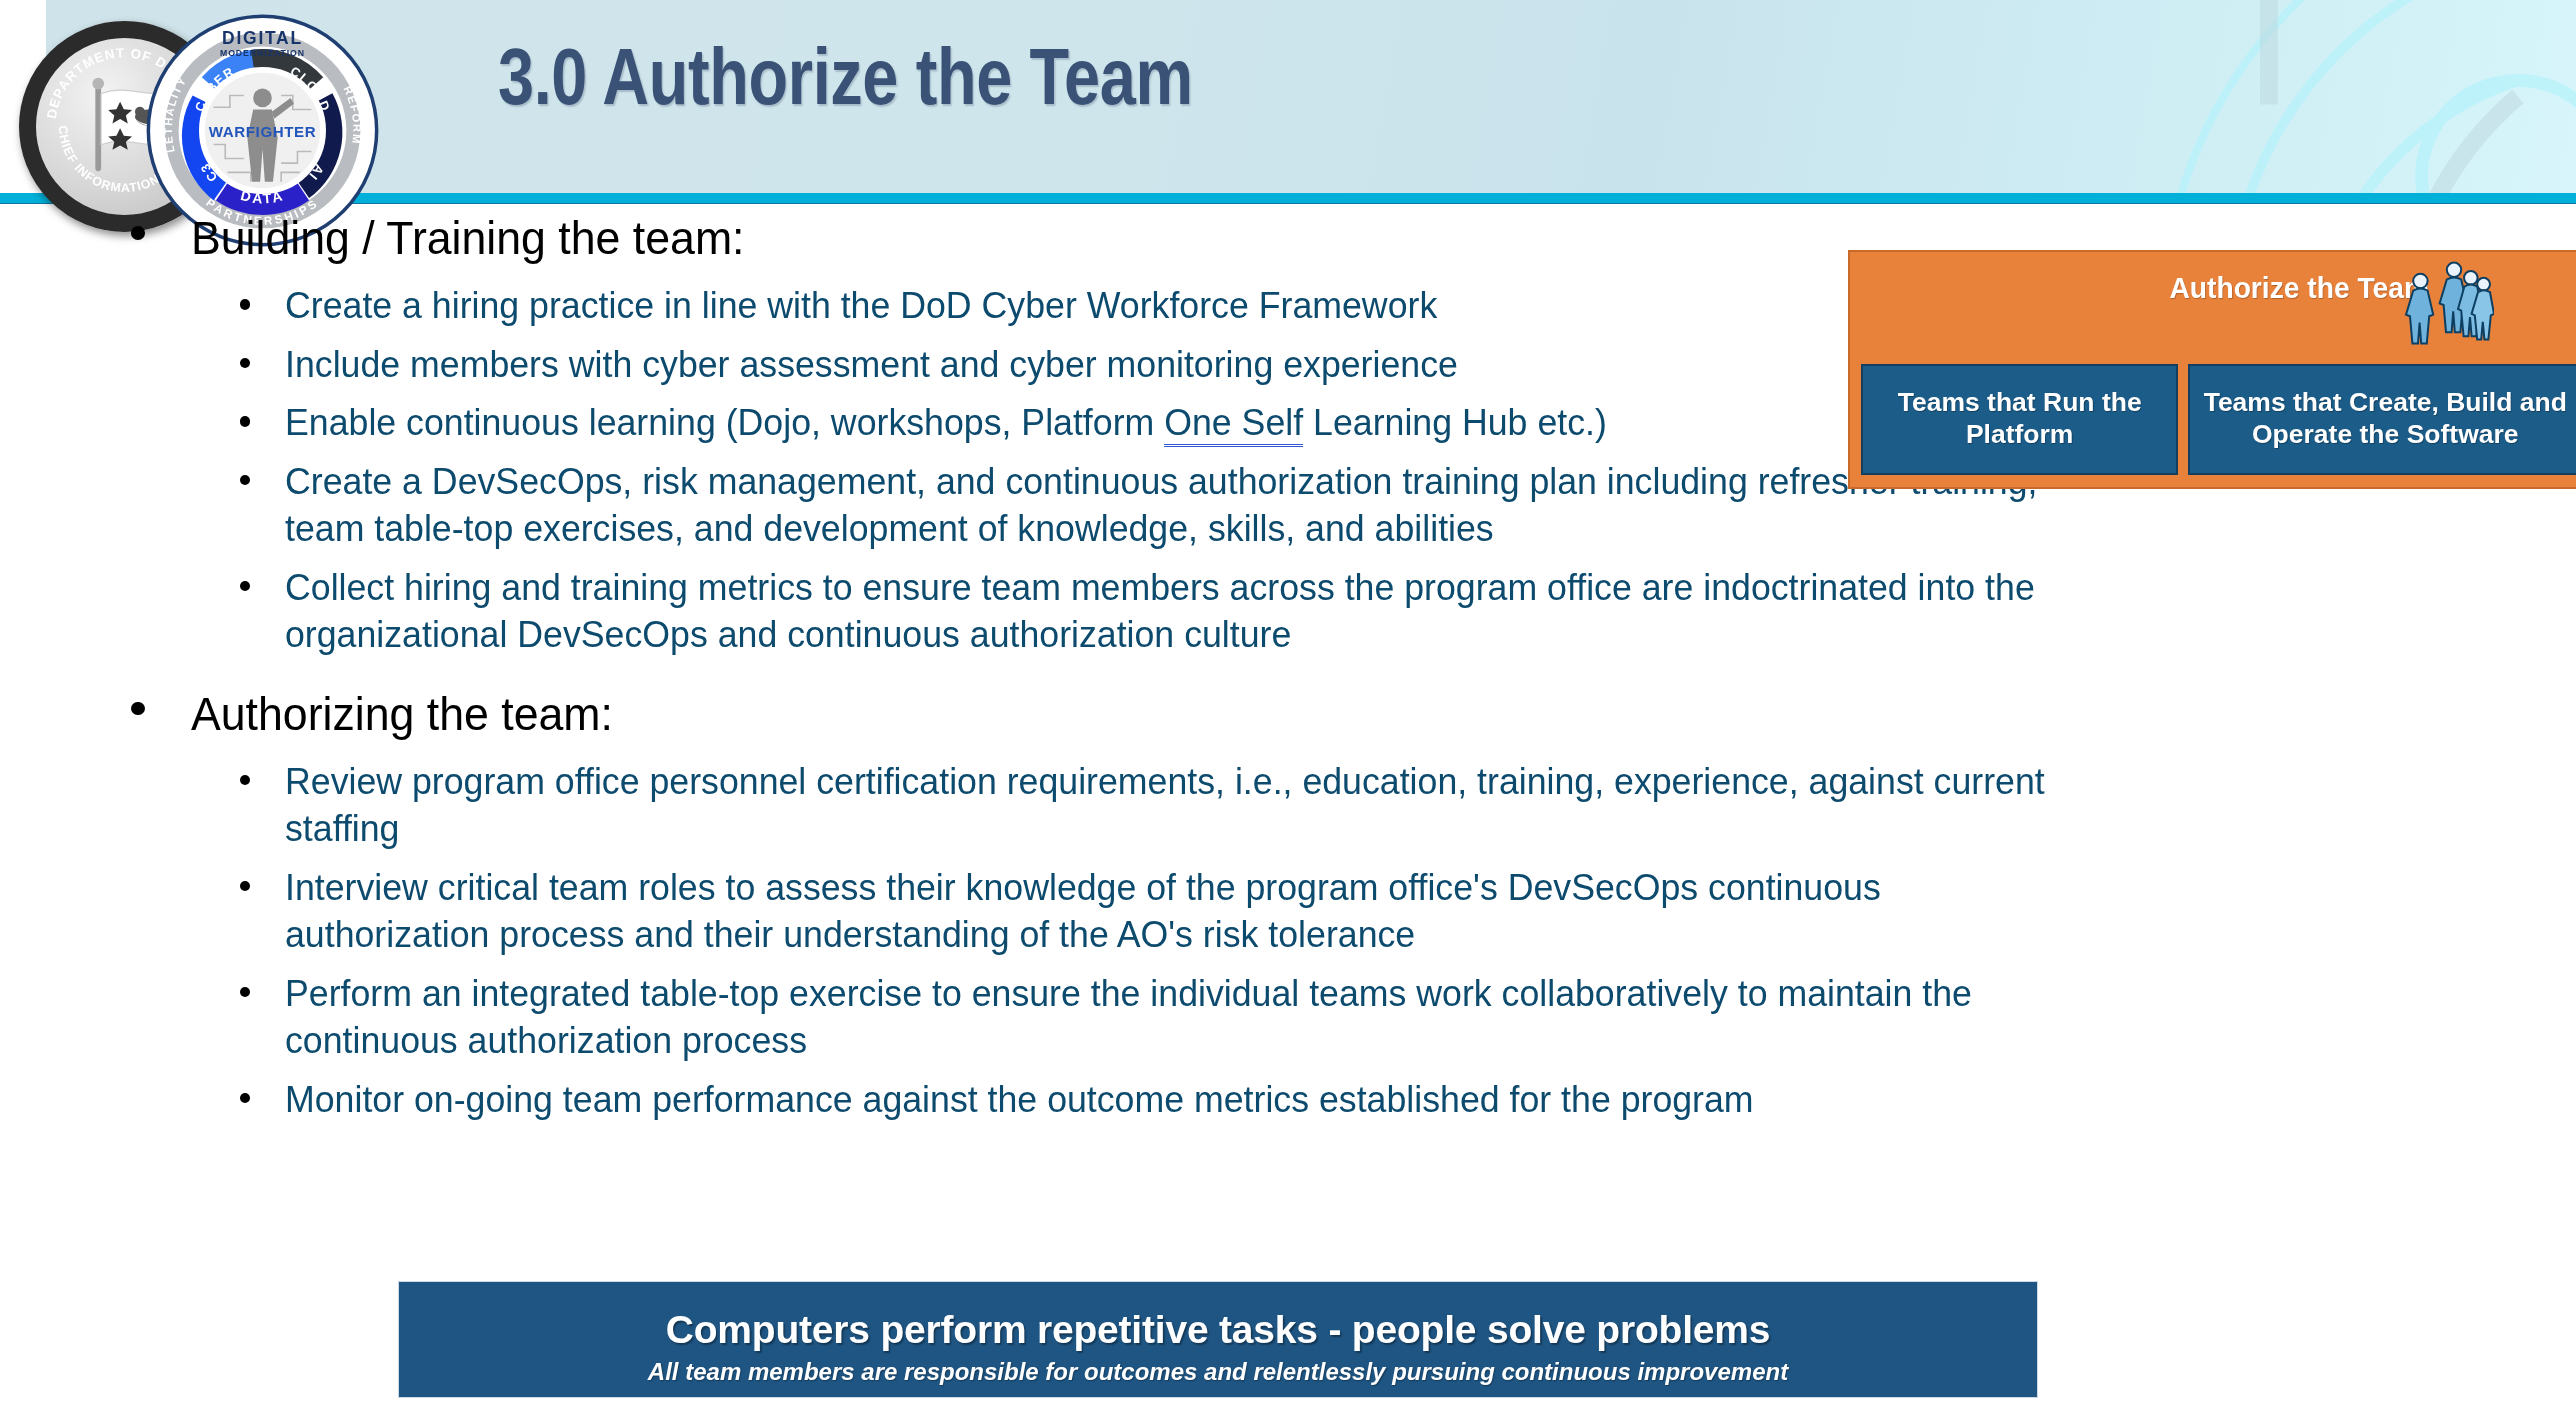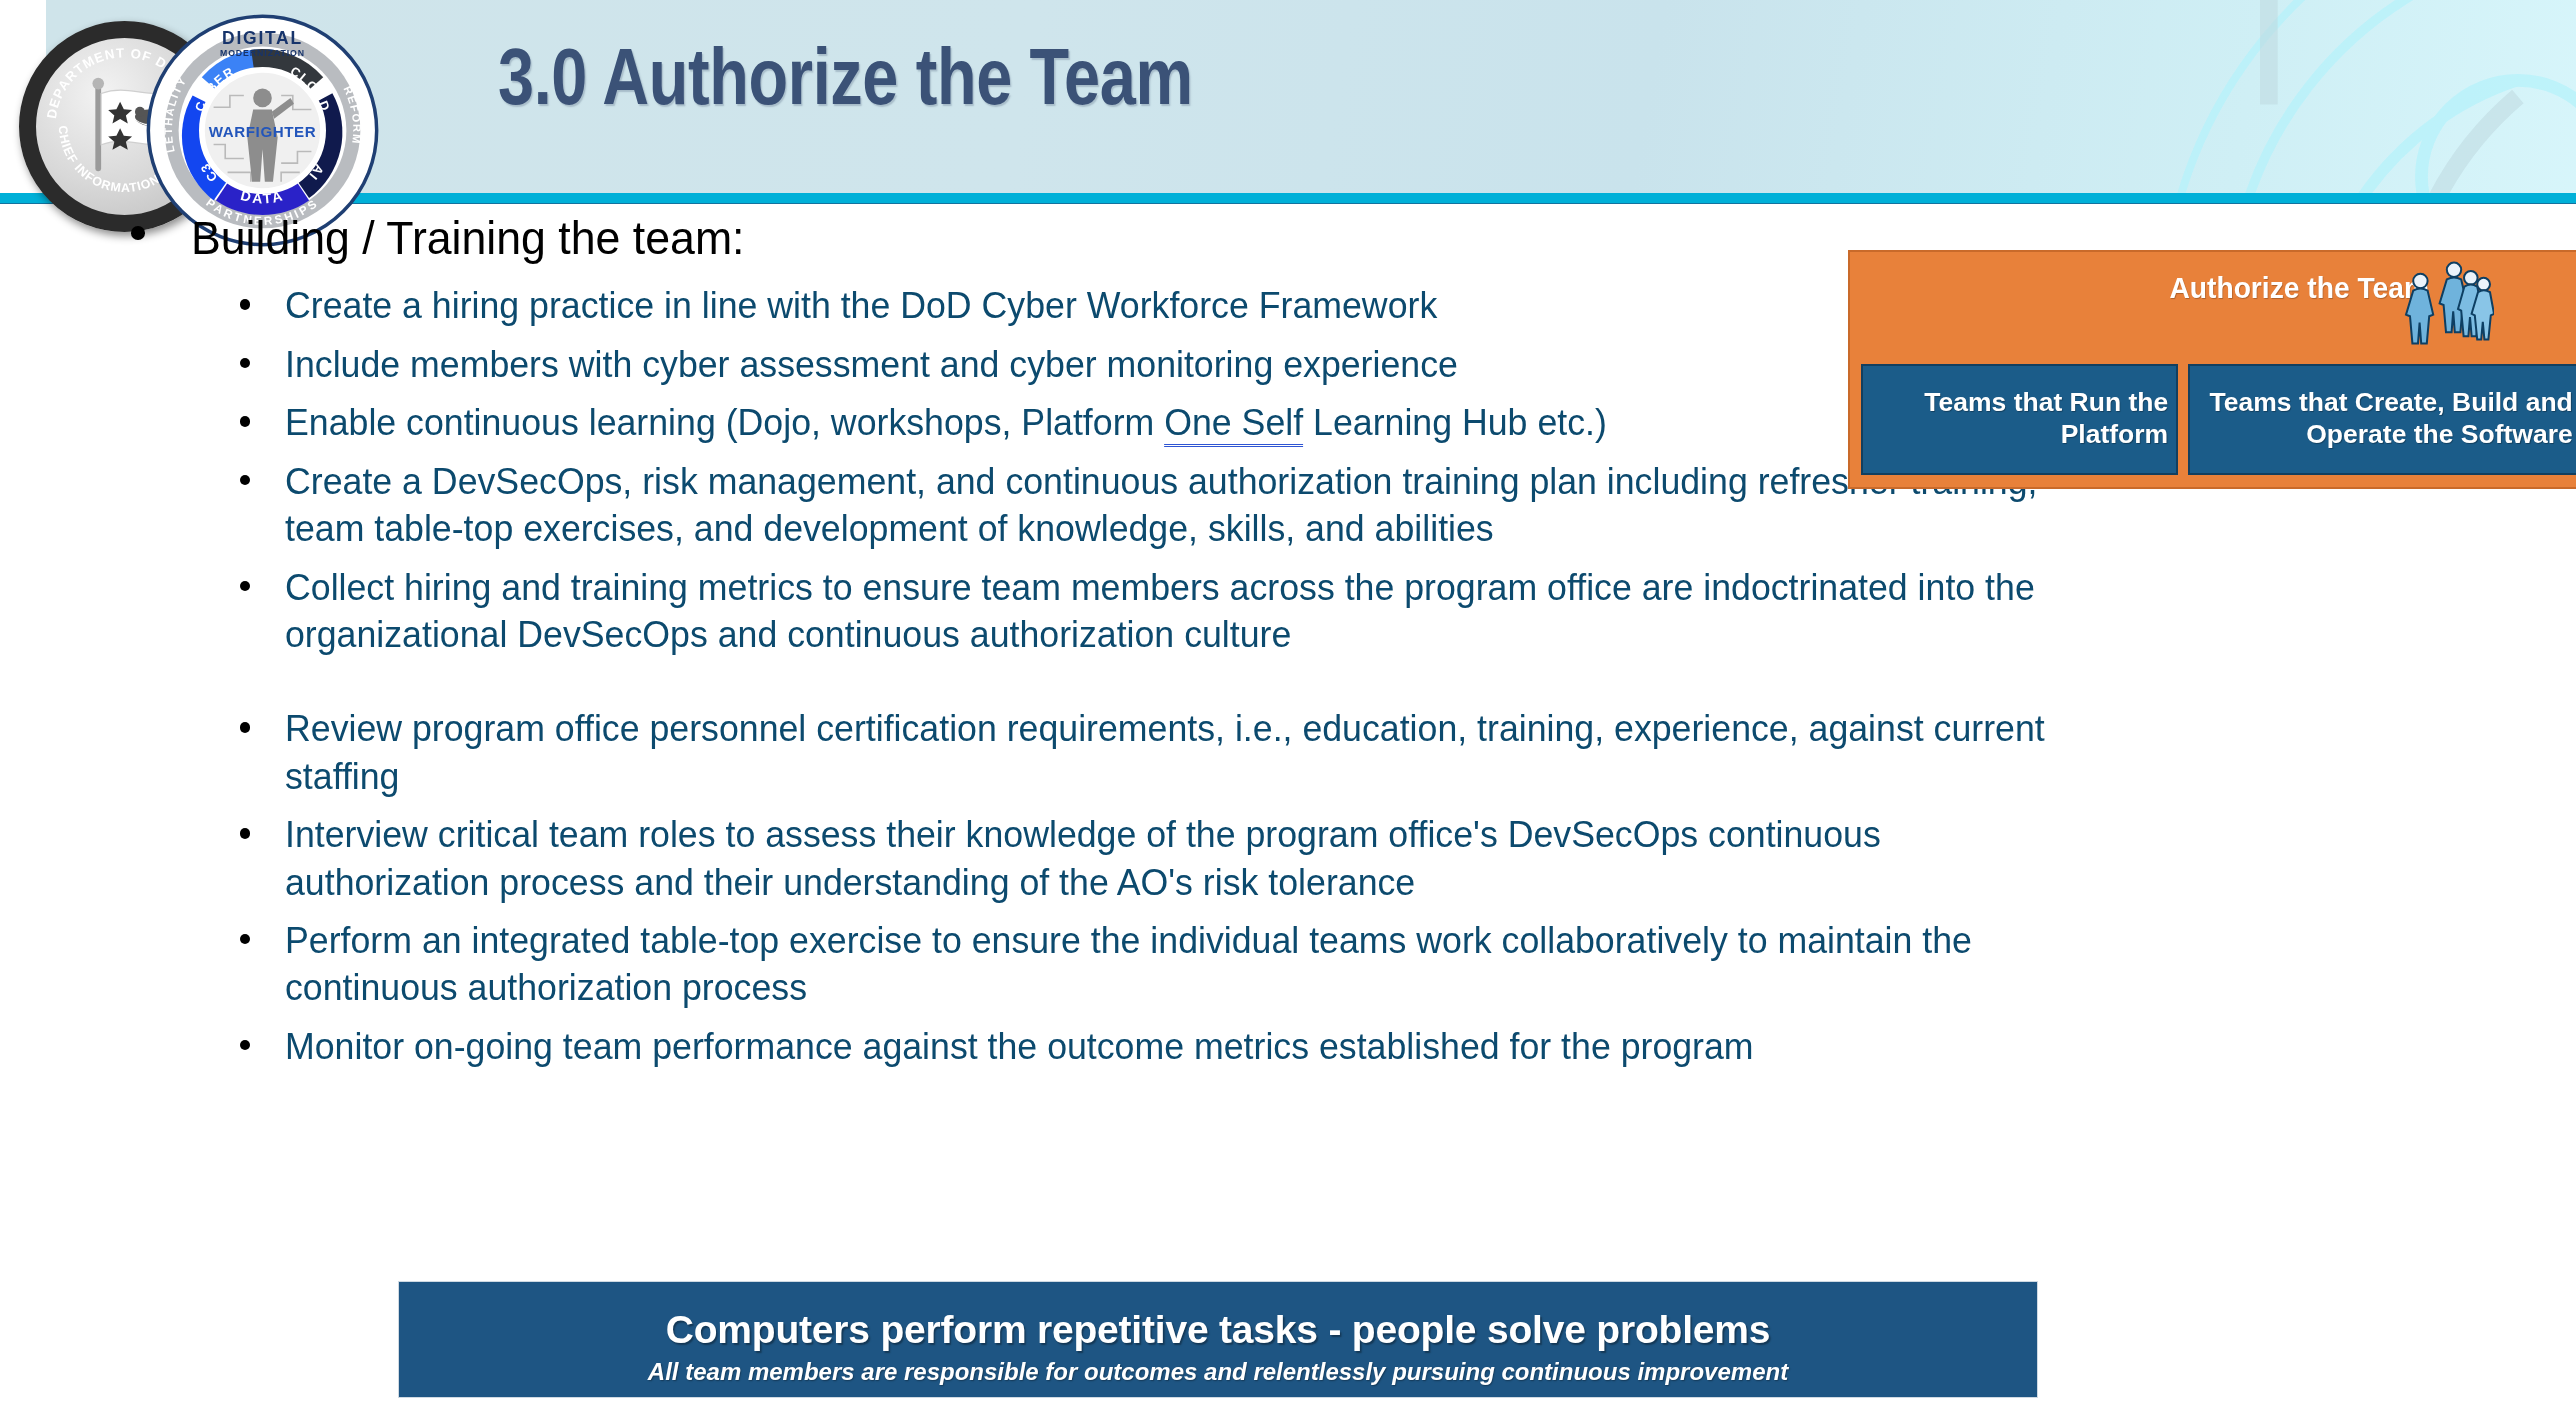--- a/index.html
+++ b/index.html
@@ -197,21 +197,21 @@
     gap: 9.6px;
   }
   .subbox {
     background: #1b5c89;
     border: 2.4px solid #123f5f;
     box-sizing: border-box;
     color: #ffffff;
     font-size: 26.5px;
     font-weight: 700;
     line-height: 1.2;
-    text-align: right;
+    text-align: center;
     padding: 17.7px 8px 19px 8px;
     font-family: "Liberation Sans", sans-serif;
     text-shadow: 0.8px 0.8px 0.8px rgba(0,0,0,0.3);
     height: 111px;
     box-sizing: border-box;
     display: flex;
     align-items: center;
     justify-content: center;
   }
   .subbox-a { width: 317px; }
@@ -408,20 +408,24 @@
   </div>
   <div class="row-gap"></div>
 
   <div class="lvl2">
     <span class="dot"></span>
     <span class="txt" style="max-width:2089px;"><span>Collect hiring and training metrics to ensure team members across the program office are indoctrinated into the organizational DevSecOps and continuous authorization culture</span></span>
   </div>
 
   <div class="group-gap"></div>
 
+  <div class="lvl1">
+    <span class="dot"></span>
+    <span class="txt">Authorizing the team:</span>
+  </div>
   <div class="b1-gap"></div>
 
   <div class="lvl2">
     <span class="dot"></span>
     <span class="txt" style="max-width:2242px;"><span>Review program office personnel certification requirements, i.e., education, training, experience, against current staffing</span></span>
   </div>
   <div class="row-gap"></div>
 
   <div class="lvl2">
     <span class="dot"></span>

